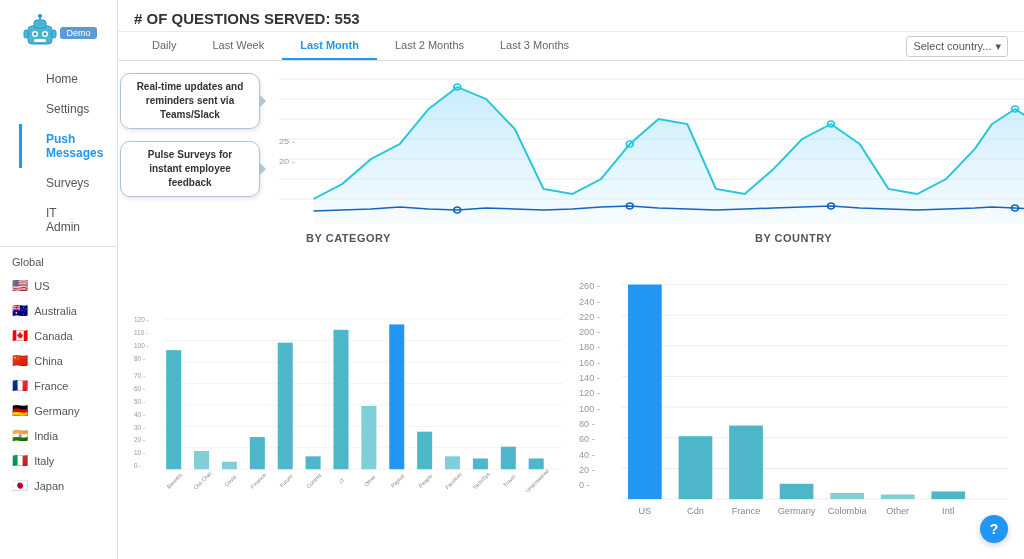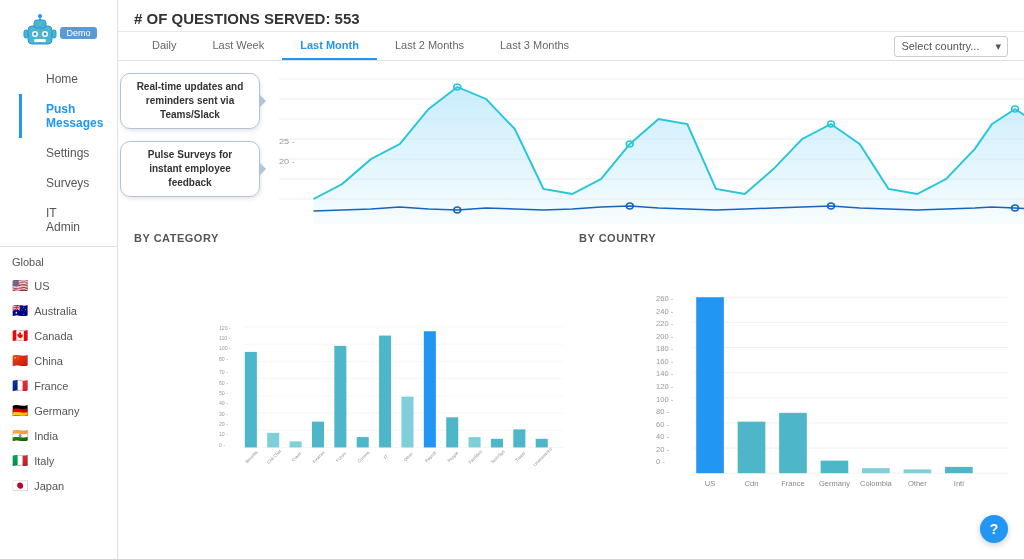--- a/index.html
+++ b/index.html
@@ -107,21 +107,21 @@
       font-size: 11px;
       color: #666;
       border-bottom: 2px solid transparent;
       white-space: nowrap;
     }
     .tab.active { color: #2196F3; border-bottom-color: #2196F3; font-weight: bold; }
     .country-select {
       margin-left: auto;
       display: flex;
       align-items: center;
-      gap: 16px;
+      gap: 4px;
       font-size: 11px;
       color: #555;
       border: 1px solid #ccc;
       border-radius: 3px;
       padding: 3px 6px;
       cursor: pointer;
       background: #fff;
     }
 
     
@@ -141,20 +141,21 @@
     .bottom-charts {
       display: flex;
       flex: 1;
       padding: 4px 16px 8px;
       gap: 16px;
       overflow: hidden;
     }
     .chart-panel {
       flex: 1;
       display: flex;
+      flex-direction: column;
       text-align: center;
     }
     .chart-panel-title {
       font-size: 11px;
       font-weight: bold;
       color: #555;
       margin-bottom: 4px;
       text-transform: uppercase;
       letter-spacing: 0.5px;
     }
@@ -229,25 +230,25 @@
       <rect x="4" y="18" width="4" height="8" rx="2" fill="#4db6c8" stroke="#2196F3" stroke-width="1"></rect>
       <rect x="32" y="18" width="4" height="8" rx="2" fill="#4db6c8" stroke="#2196F3" stroke-width="1"></rect>
     </svg>
     <span class="demo-badge">Demo</span>
   </div>
 
   <div class="sidebar-nav">
     <div class="sidebar-item">
       <span>Home</span>
     </div>
+    <div class="sidebar-item">
+      <span>Settings</span>
+    </div>
     <div class="sidebar-item active">
       <span>Push Messages</span>
-    </div>
-    <div class="sidebar-item">
-      <span>Settings</span>
     </div>
     <div class="sidebar-item">
       <span>Surveys</span>
     </div>
     <div class="sidebar-item">
       <span>IT Admin</span>
     </div>
   </div>
 
   <div class="sidebar-divider"></div>

